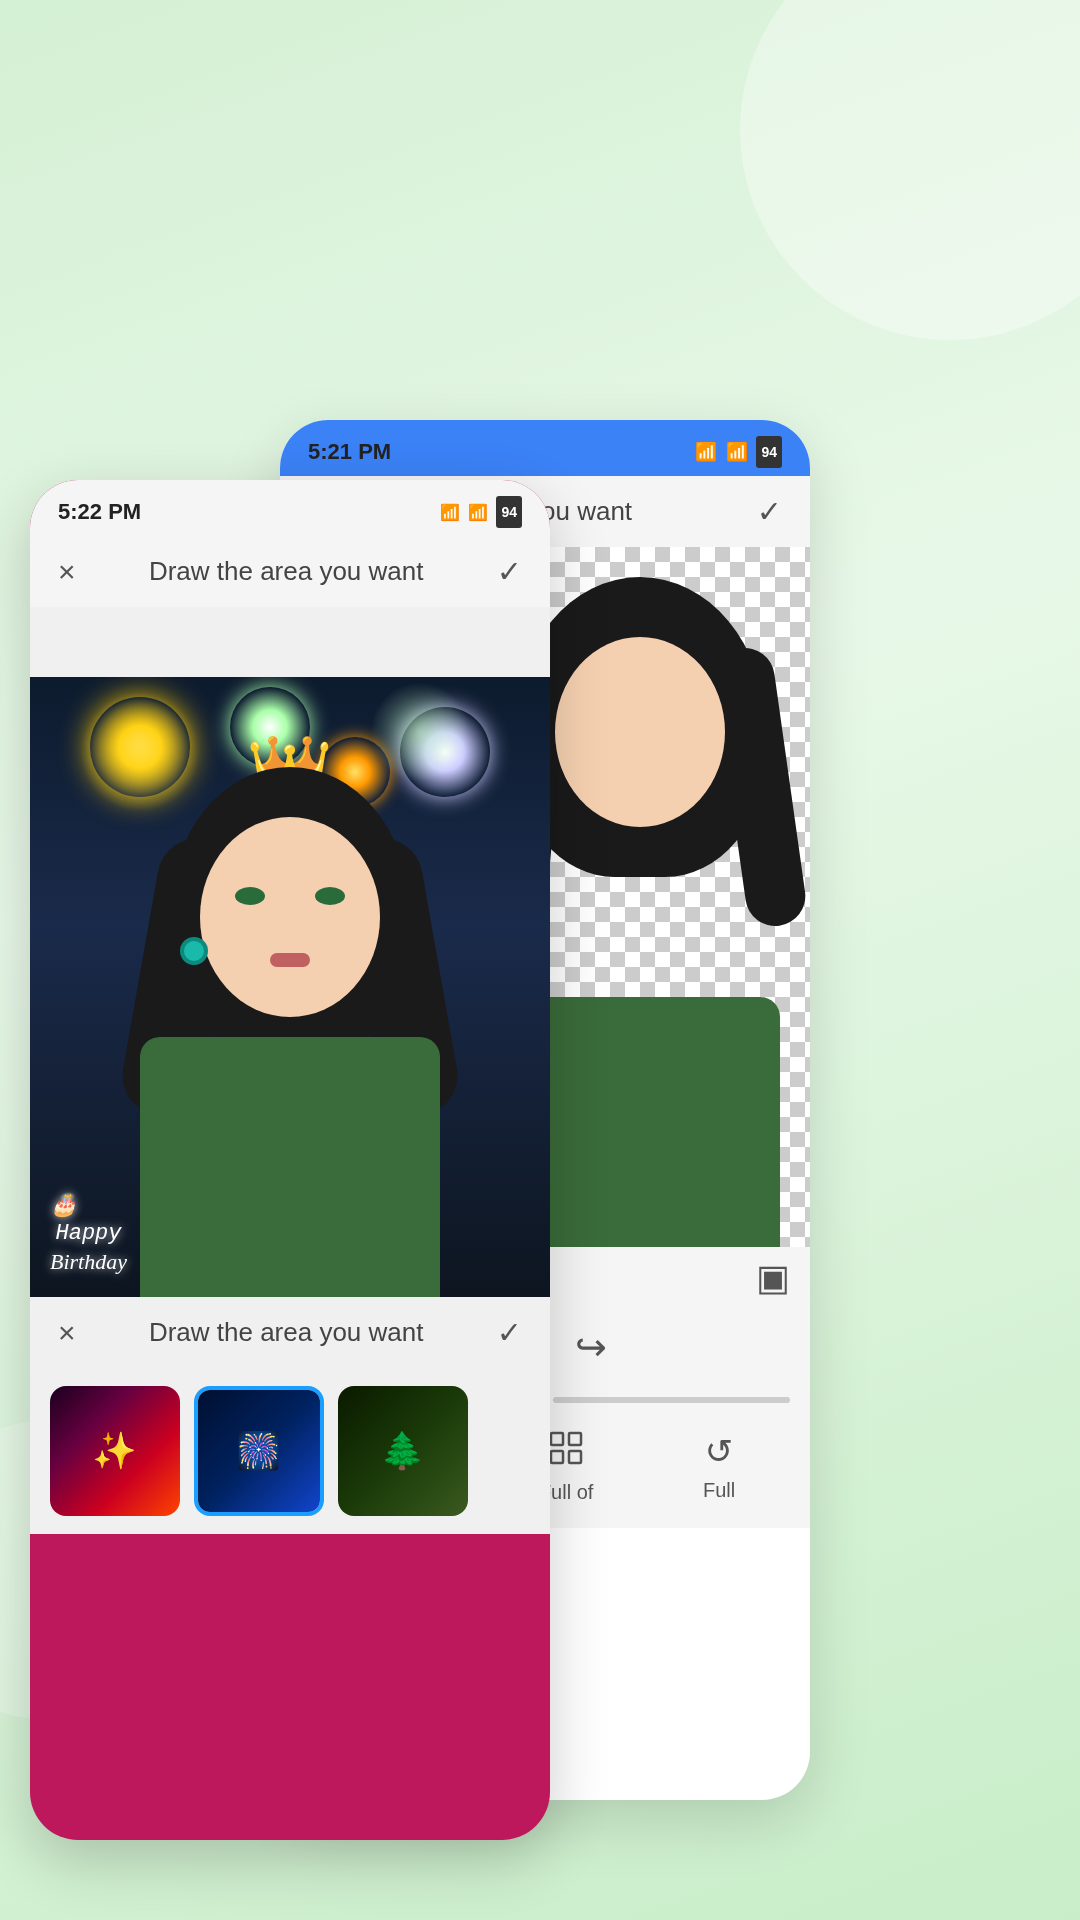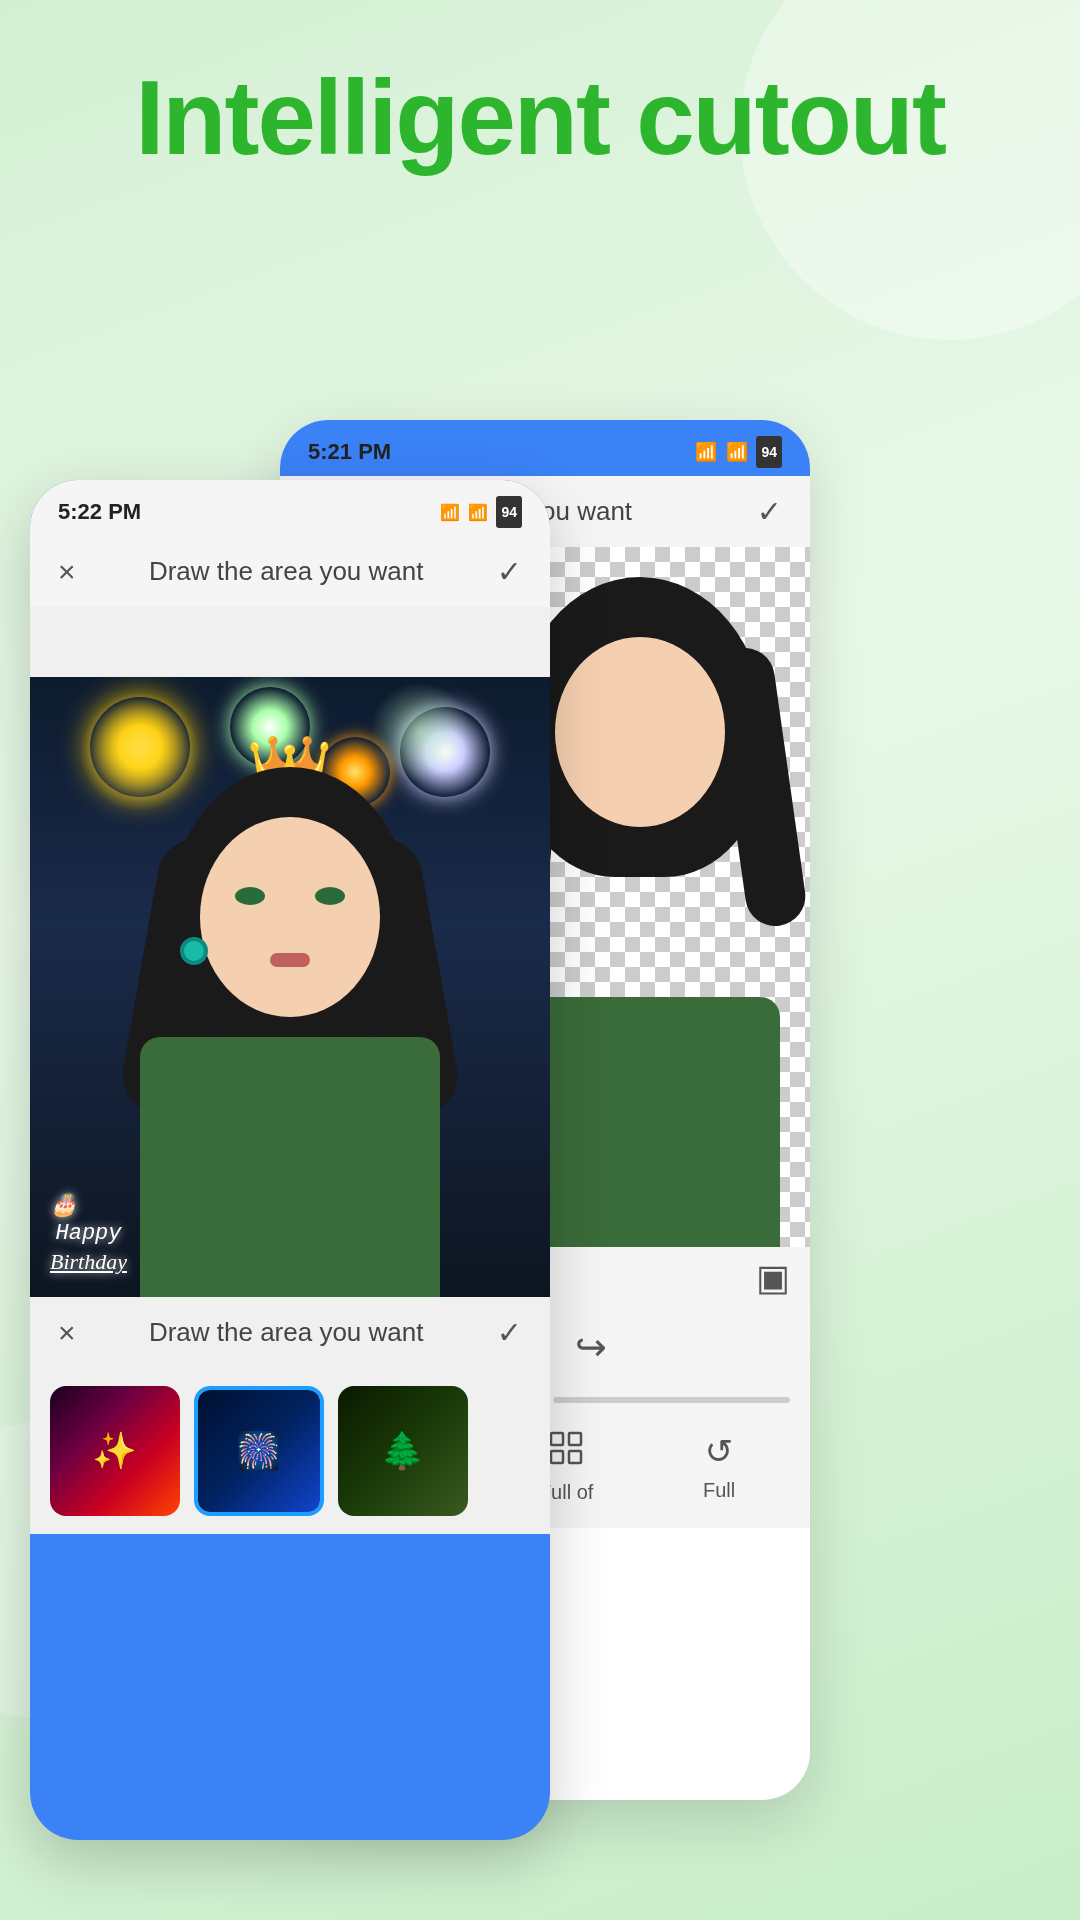--- a/index.html
+++ b/index.html
@@ -85,21 +85,21 @@
       z-index: 1;
     }
 
     
     .phone-front {
       position: absolute;
       top: 80px;
       left: 30px;
       width: 520px;
       height: 1360px;
-      background: #3b82f6;
+      background: #be185d;
       border-radius: 48px;
       box-shadow: 0 20px 60px rgba(0,0,0,0.2);
       overflow: hidden;
       z-index: 2;
     }
 
     
     .status-bar {
       display: flex;
       justify-content: space-between;
@@ -448,21 +448,20 @@
       color: #555;
     }
   </style>
 </head>
 <body>
 
 <div class="bg-circle-top-right"></div>
 <div class="bg-circle-bottom-left"></div>
 
 <div class="header-section">
-  <div class="main-title">Intelligent cutout</div>
 </div>
 
 <div class="phones-container">
 
   <div class="phone-back">
 
     <div class="status-bar">
       <span class="status-time">5:21 PM</span>
       <div class="status-icons">
         <span style="font-size:18px;">📶</span>
@@ -579,21 +578,21 @@
           </div>
 
           <div class="earring-left"></div>
 
           <div class="jacket"></div>
         </div>
 
         <div class="birthday-text">
           <div>🎂</div>
           <div style="font-family:Liberation Mono, monospace;text-align:center;">Happy</div>
-          <div style="font-family:cursive;text-decoration:underline;">Birthday</div>
+          <div style="font-family:cursive;">Birthday</div>
         </div>
       </div>
     </div>
 
     <div class="bottom-toolbar">
       <span class="toolbar-x">×</span>
       <span class="toolbar-title">Draw the area you want</span>
       <span class="toolbar-check">✓</span>
     </div>
 

